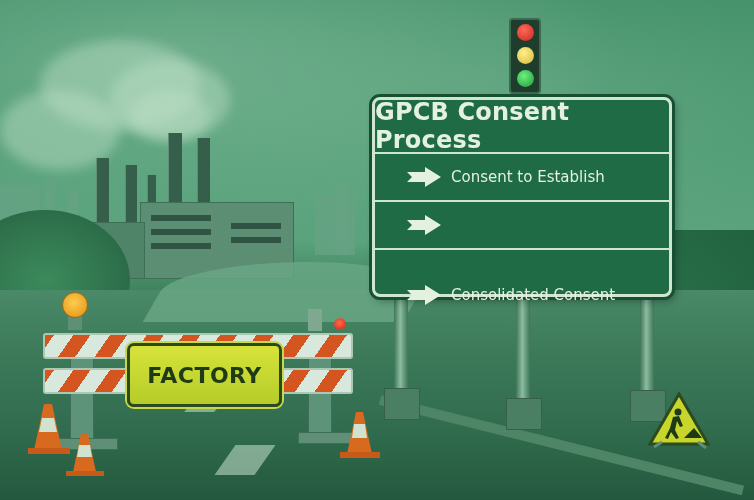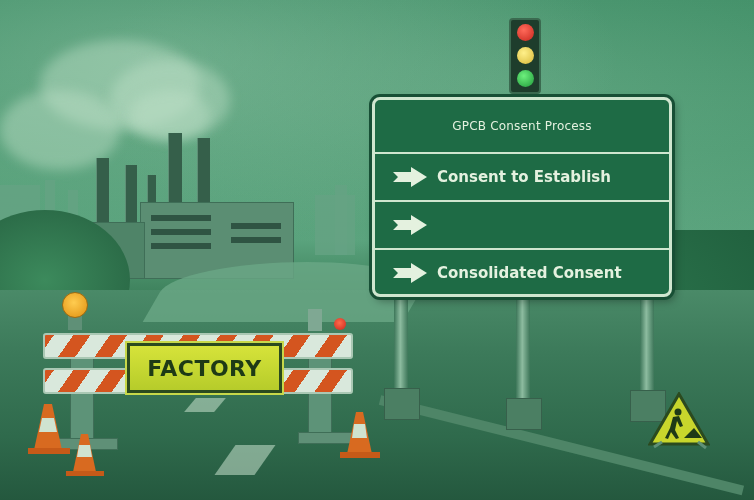--- a/index.html
+++ b/index.html
@@ -25,40 +25,40 @@
   .road-curve { position:absolute; left:160px; top:262px; width:260px; height:60px;
     background:#6aa886; border-radius:50% 50% 0 0; transform:skewX(-30deg); opacity:.8; }
   .lane { position:absolute; background:rgba(200,225,205,.55); }
   .curb { position:absolute; background:#4e8567; }
 
   
   .sign { position:absolute; left:372px; top:97px; width:300px; height:200px; box-sizing:border-box;
     background:#1e6b45; border:3px solid #cfe6cf; border-radius:8px;
     box-shadow: 0 0 0 3px #174f35, 3px 4px 8px rgba(0,0,0,.35); }
   .sign-title { height:52px; display:flex; align-items:center; justify-content:center;
-    color:#e4f1df; font-weight:normal; font-size:12px; letter-spacing:.2px; border-bottom:2px solid #cfe6cf; }
-  .sign-row { height:46px; display:flex; align-items:center; padding-left:18px; color:#e4f1df;
-    font-weight:bold; font-size:15px; border-bottom:2px solid #cfe6cf;text-align:right; }
-  .sign-row:last-child { border-bottom:none; }
+    color:#e4f1df; font-weight:bold; font-size:24px; letter-spacing:.2px; border-bottom:2px solid #cfe6cf; }
+  .sign-row { height:46px; display:flex; align-items:center; padding-left:32px; color:#e4f1df;
+    font-weight:normal; font-size:15px; border-bottom:2px solid #cfe6cf;text-align:right; }
+  .sign-row:last-child { border-bottom:none;margin-top:22px; }
   .arrow { width:34px; height:20px; margin-right:10px; flex:none; }
   .post { position:absolute; width:14px; background: linear-gradient(90deg,#3d7659,#8dbca0 45%,#3d7659); }
   .post-base { position:absolute; width:34px; height:30px; background:#4b7f63; border:1px solid #37604b; }
 
   
   .tlight { position:absolute; left:509px; top:18px; width:32px; height:76px; background:#1e3d2c;
     border-radius:4px; border:2px solid #3b6a50; box-sizing:border-box; }
   .lamp { position:absolute; left:6px; width:17px; height:17px; border-radius:50%; }
 
   
   .barrier-rail { position:absolute; height:26px; border:2px solid #aac8b4; border-radius:3px; box-sizing:border-box;
     background: repeating-linear-gradient(-55deg, #d9e8dc 0 16px, #d4551f 16px 30px); }
   .barrier-leg { position:absolute; width:22px; background:#5d9378; border:1px solid #3f6e57; }
   .barrier-foot { position:absolute; height:10px; background:#5f9077; border:1px solid #3f6e57; }
-  .factory-sign { position:absolute; left:127px; top:343px; width:155px; height:50px; box-sizing:border-box;
-    background: linear-gradient(180deg,#d6e33a,#b6cc2a); border:3px solid #2b4a1f; border-radius:0;
+  .factory-sign { position:absolute; left:127px; top:343px; width:155px; height:64px; box-sizing:border-box;
+    background: linear-gradient(180deg,#d6e33a,#b6cc2a); border:3px solid #2b4a1f; border-radius:7px;
     box-shadow: 0 0 0 2px #c7d84a; display:flex; align-items:center; justify-content:center;
     color:#1e3a16; font-weight:bold; font-size:22px; letter-spacing:.5px; }
   .warn-light { position:absolute; border-radius:50%; }
 
   
   .work-sign { position:absolute; left:648px; top:392px; width:62px; height:58px; }
 </style>
 </head>
 <body>
 

